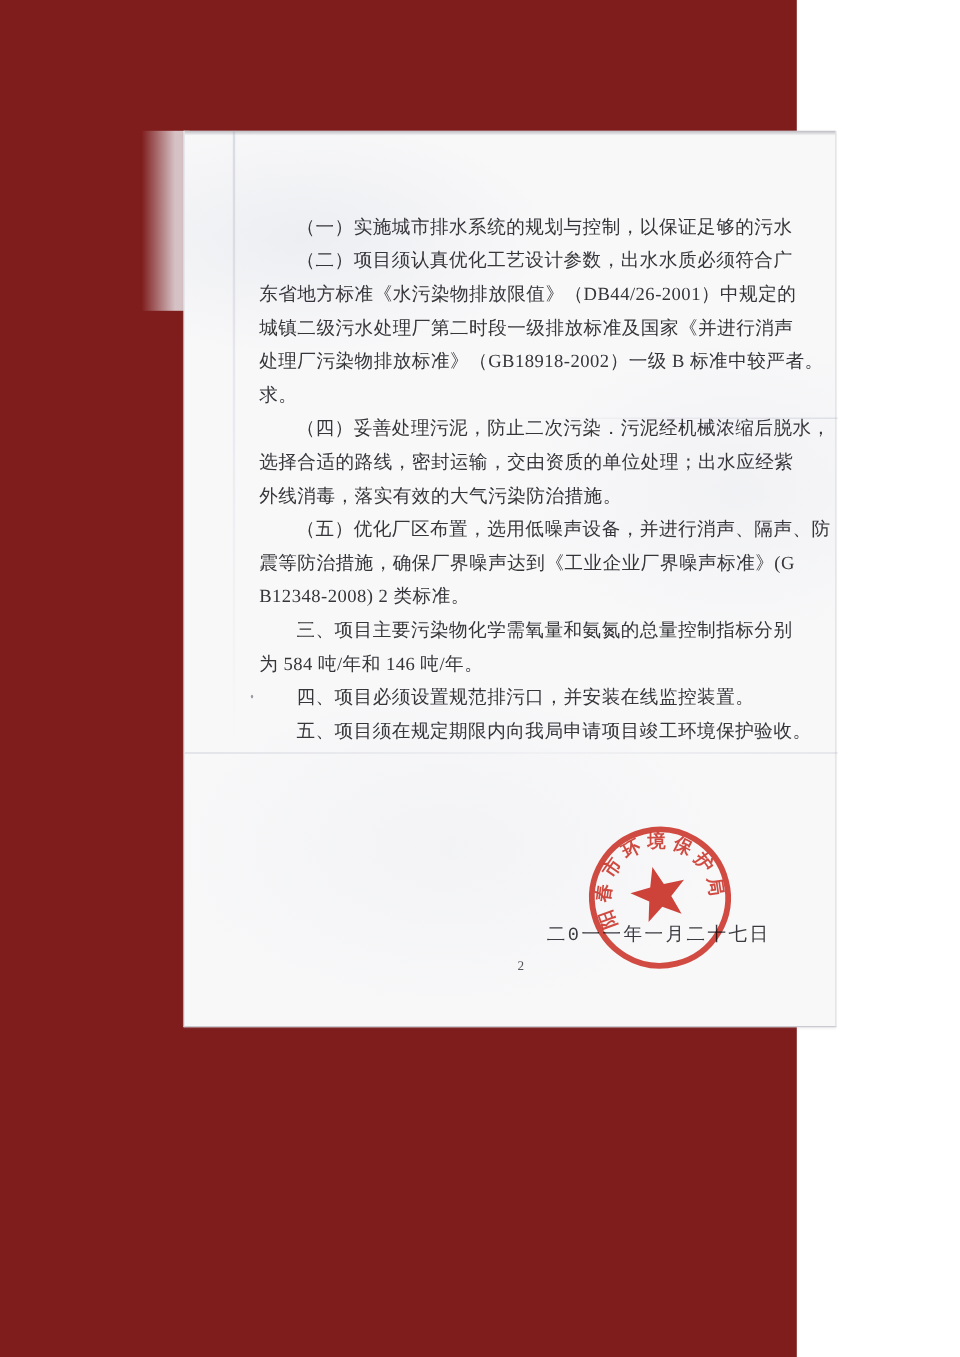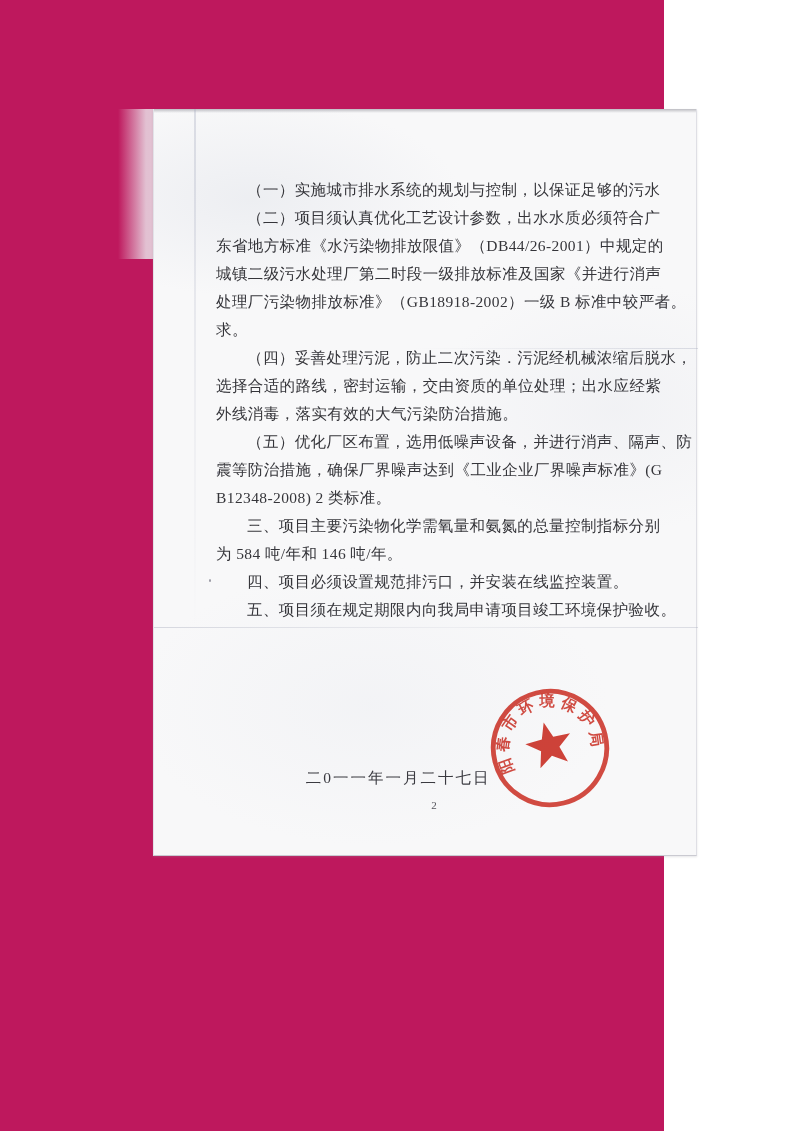--- a/index.html
+++ b/index.html
@@ -1,21 +1,21 @@
 <!DOCTYPE html>
 <html><head>
 <meta charset="utf-8">
 <style>
   * { margin: 0; padding: 0; box-sizing: border-box; }
   html, body { width: 800px; height: 1131px; background: #ffffff; overflow: hidden; }
   body { font-family: "Liberation Serif", "DejaVu Serif", serif; position: relative; }
 
   .scan-bed {
     position: absolute; left: 0; top: 0; width: 664px; height: 1131px;
-    background: #be185d;
+    background: #7f1d1d;
   }
 
   
   .corner-shadow {
     position: absolute; left: 118px; top: 109px; width: 40px; height: 150px;
     background: linear-gradient(to right, rgba(255,255,255,0), #ebebef 70%);
     opacity: .8;
   }
 
   .paper {
@@ -57,22 +57,23 @@
     position: absolute; left: 62px; top: 67px; width: 436px;
     font-size: 15.5px; color: #35353a; letter-spacing: .4px;
   }
   .doc-line {
     height: 28px; line-height: 28px; white-space: nowrap;
   }
   .doc-line.indent { text-indent: 2em; }
 
   .date-line {
     position: absolute; left: 0; top: 659px; width: 488px;
-    text-align: center; font-size: 15.5px; color: #3a3a40; letter-spacing: 2px;
+    text-align: right; font-size: 15.5px; color: #3a3a40; letter-spacing: 2px;
     white-space: nowrap;
+    font-family: Liberation Mono, monospace;
   }
   .page-number {
     position: absolute; left: 270px; top: 690px; width: 20px;
     text-align: center; font-size: 11px; color: #55555c;
   }
 
   .seal {
     position: absolute; left: 333px; top: 576px; width: 126px; height: 126px;
     transform: rotate(-14deg);
     mix-blend-mode: multiply;

